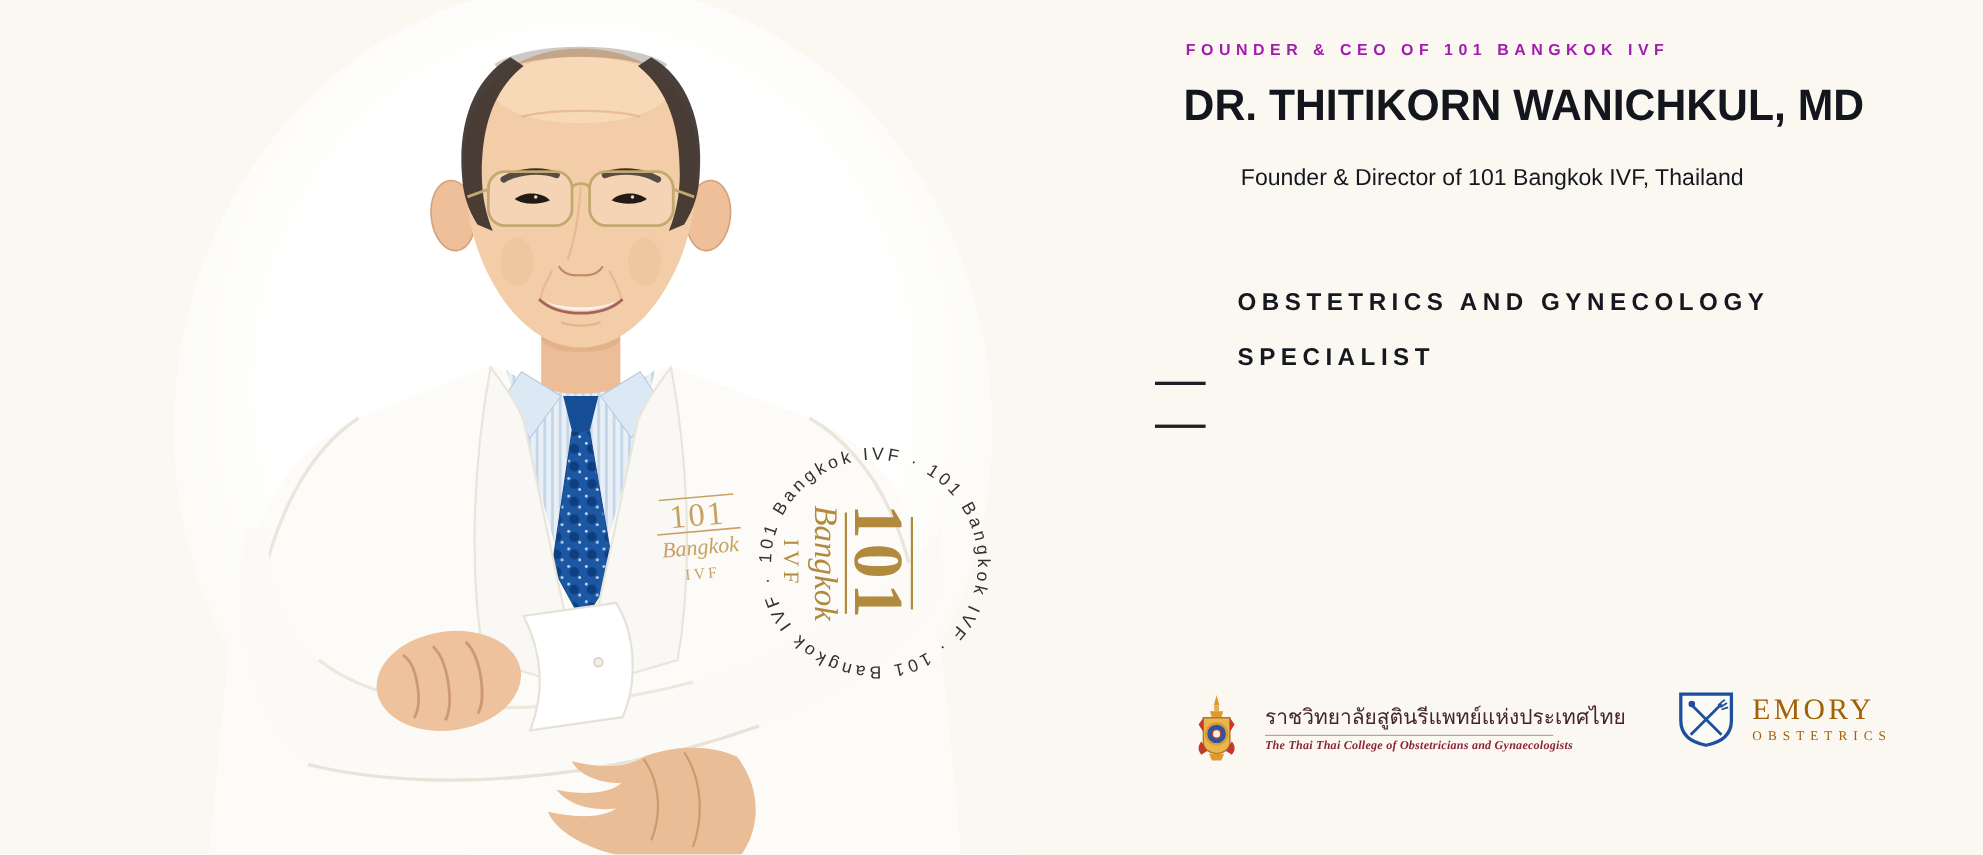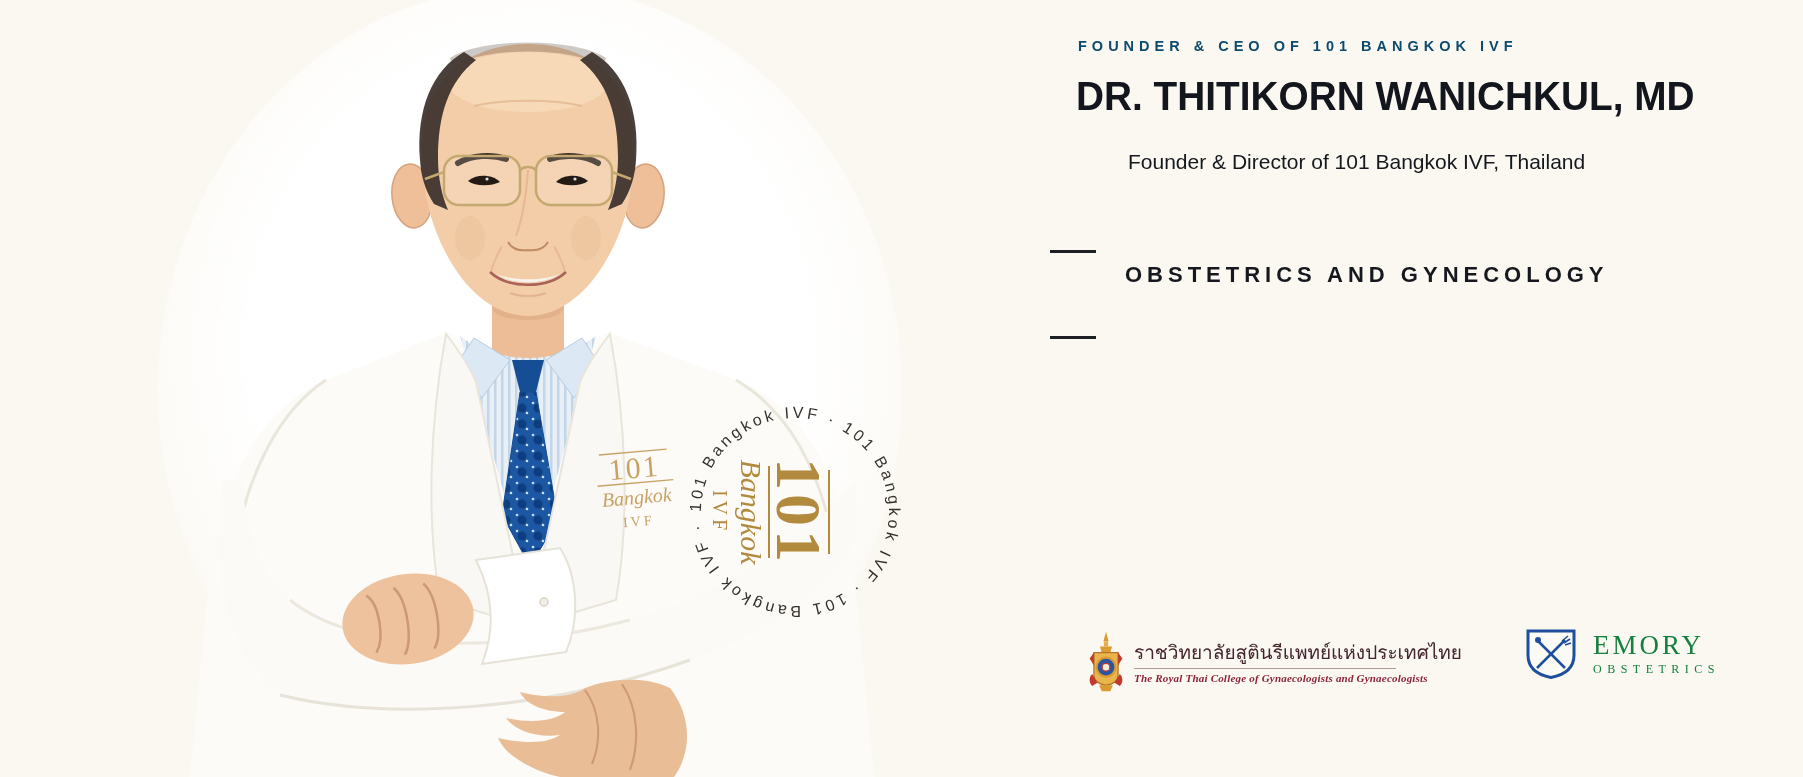--- a/index.html
+++ b/index.html
@@ -10,55 +10,55 @@
     background:#faf8f1;
     overflow:hidden;
   }
   .doctor-svg{position:absolute;left:130px;top:0;width:780px;height:777px;}
   .stamp-svg{position:absolute;left:683px;top:400px;width:224px;height:224px;}
 
   .right-col{position:absolute;left:0;top:0;width:1803px;height:777px;}
   .eyebrow{
     position:absolute;left:1078px;top:38px;
     font-size:14.5px;font-weight:bold;letter-spacing:5px;
-    color:#0c4a6e;
+    color:#a21caf;
   }
   .doc-name{
     position:absolute;left:1076px;top:74px;
     font-size:40px;font-weight:bold;color:#13161d;
     letter-spacing:0px;white-space:nowrap;
     transform:scaleX(.97);transform-origin:left top;
   }
   .doc-subtitle{
     position:absolute;left:1128px;top:150px;
     font-size:21px;color:#15181e;
   }
   .credentials{position:absolute;left:1050px;top:250px;width:700px;}
-  .credential{display:flex;align-items:flex-start;margin-bottom:36px;}
+  .credential{display:flex;align-items:flex-end;margin-bottom:36px;}
   .cred-dash{flex:0 0 46px;height:0;border-top:3px solid #1c1f26;margin-right:29px;}
   .cred-text{
     font-size:22px;font-weight:bold;letter-spacing:5px;
     line-height:50px;color:#15181e;
   }
   .cred-line{display:block;white-space:nowrap;}
 
   .affiliations{position:absolute;left:0;top:0;width:1803px;}
   .rtcog{position:absolute;left:1086px;top:631px;display:flex;align-items:center;}
-  .rtcog-text{margin-left:8px;width:270px;}
+  .rtcog-text{margin-left:24px;width:270px;}
   .rtcog-thai{
     font-size:19px;color:#45232f;font-weight:500;
     white-space:nowrap;line-height:24px;
   }
   .rtcog-divider{border:none;border-top:1.5px solid #ab9ba0;margin:3px 0 3px 0;width:262px;}
   .rtcog-eng{
     font-family:"Liberation Serif", serif;font-style:italic;font-weight:bold;
     font-size:11px;color:#8c2439;white-space:nowrap;letter-spacing:.2px;
   }
   .emory{position:absolute;left:1524px;top:628px;display:flex;align-items:center;}
-  .emory-text{margin-left:15px;color:#15803d;}
+  .emory-text{margin-left:15px;color:#a16207;}
   .emory-word{
     font-family:"Liberation Serif", serif;
     font-size:27px;letter-spacing:3px;line-height:28px;white-space:nowrap;
   }
   .emory-univ{
     font-family:"Liberation Serif", serif;
     font-size:12px;letter-spacing:5.5px;margin-top:3px;white-space:nowrap;
   }
 </style>
 </head>
@@ -217,20 +217,21 @@
 
     <h1 class="doc-name" style="margin:0;">DR. THITIKORN WANICHKUL, MD</h1>
 
     <div class="doc-subtitle">Founder &amp; Director of 101 Bangkok IVF, Thailand</div>
 
     <div class="credentials">
       <div class="credential">
         <span class="cred-dash"></span>
         <span class="cred-text">
           <span class="cred-line">OBSTETRICS AND GYNECOLOGY</span>
+          <span class="cred-line">SPECIALIST</span>
         </span>
       </div>
       <div class="credential">
         <span class="cred-dash"></span>
       </div>
     </div>
 
     <div class="affiliations">
 
       <div class="rtcog">
@@ -245,21 +246,21 @@
           <path d="M 36,25 L 41,32 L 36,40 Z" fill="#c23a2c"></path>
           <path d="M 6,50 C 2,54 2,60 6,64 L 12,60 Z" fill="#c23a2c"></path>
           <path d="M 38,50 C 42,54 42,60 38,64 L 32,60 Z" fill="#c23a2c"></path>
           <circle cx="22" cy="42" r="11" fill="#2a55a2" stroke="#dc9a31" stroke-width="2.5"></circle>
           <circle cx="22" cy="42" r="4.5" fill="#f6efe2" stroke="#c23a2c" stroke-width="1.5"></circle>
           <path d="M 14,63 H 30 L 27,70 H 17 Z" fill="#dc9a31"></path>
         </svg>
         <div class="rtcog-text">
           <div class="rtcog-thai">ราชวิทยาลัยสูตินรีแพทย์แห่งประเทศไทย</div>
           <hr class="rtcog-divider">
-          <div class="rtcog-eng">The Royal Thai College of Gynaecologists and Gynaecologists</div>
+          <div class="rtcog-eng">The Thai Thai College of Obstetricians and Gynaecologists</div>
         </div>
       </div>
 
       <div class="emory">
         <svg width="54" height="52" viewBox="0 0 54 52">
           <path d="M 4,3 H 50 V 27 C 50,41 40,47 27,49.5 C 14,47 4,41 4,27 Z" fill="#fcfaf4" stroke="#1e4f9e" stroke-width="3"></path>
           <line x1="13" y1="40" x2="41" y2="12" stroke="#1e4f9e" stroke-width="2.5"></line>
           <line x1="13" y1="12" x2="41" y2="40" stroke="#1e4f9e" stroke-width="2.5"></line>
           <circle cx="14" cy="12" r="3" fill="#1e4f9e"></circle>
           <path d="M 38,13 L 44,8 M 40,15 L 46,11 M 41,17 L 47,15" stroke="#1e4f9e" stroke-width="1.6"></path>

